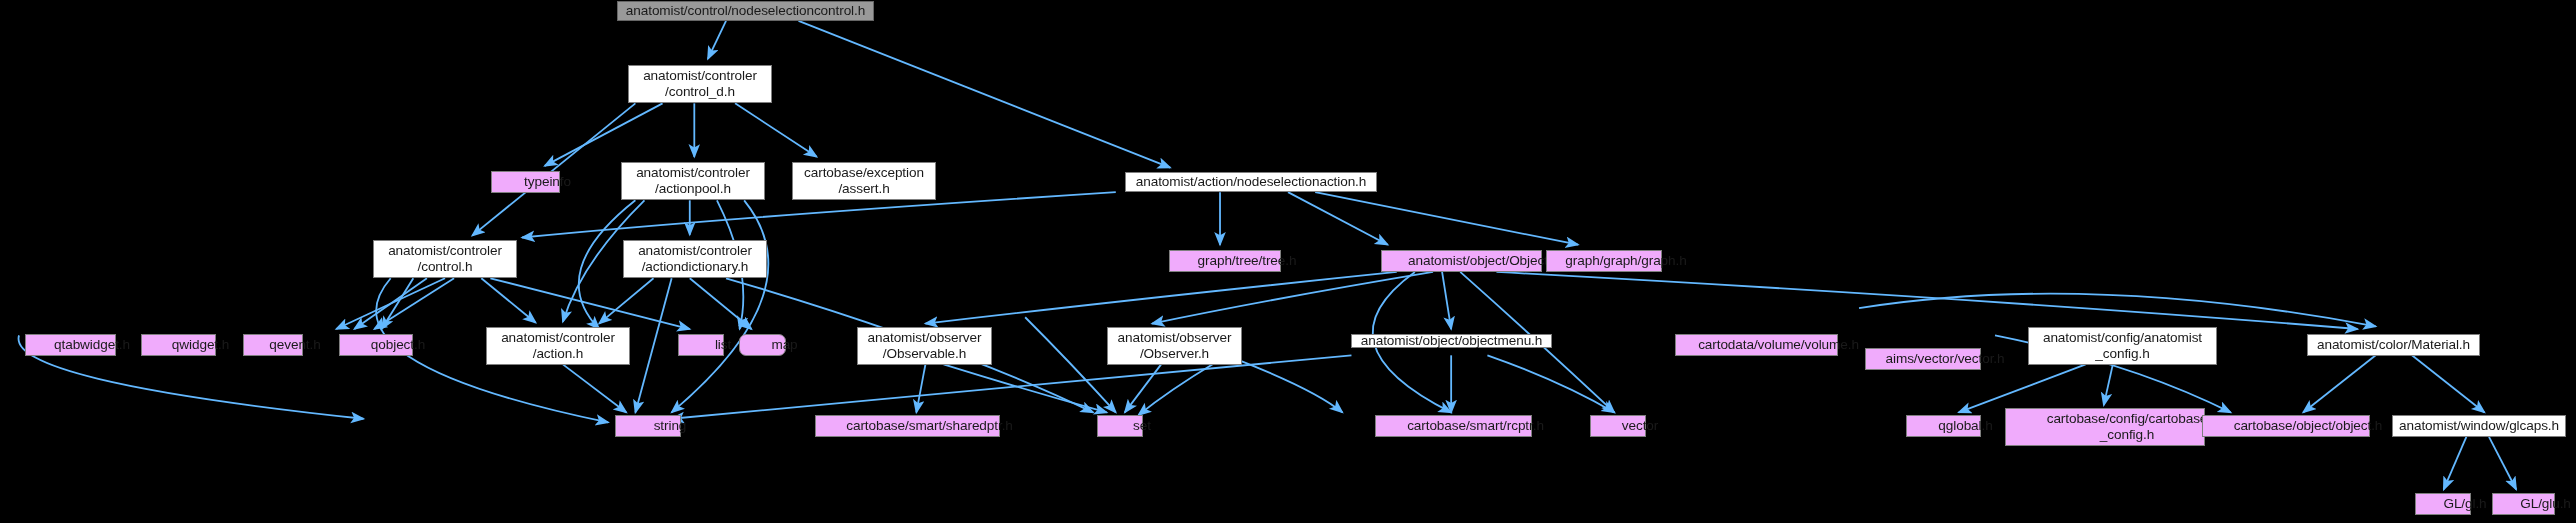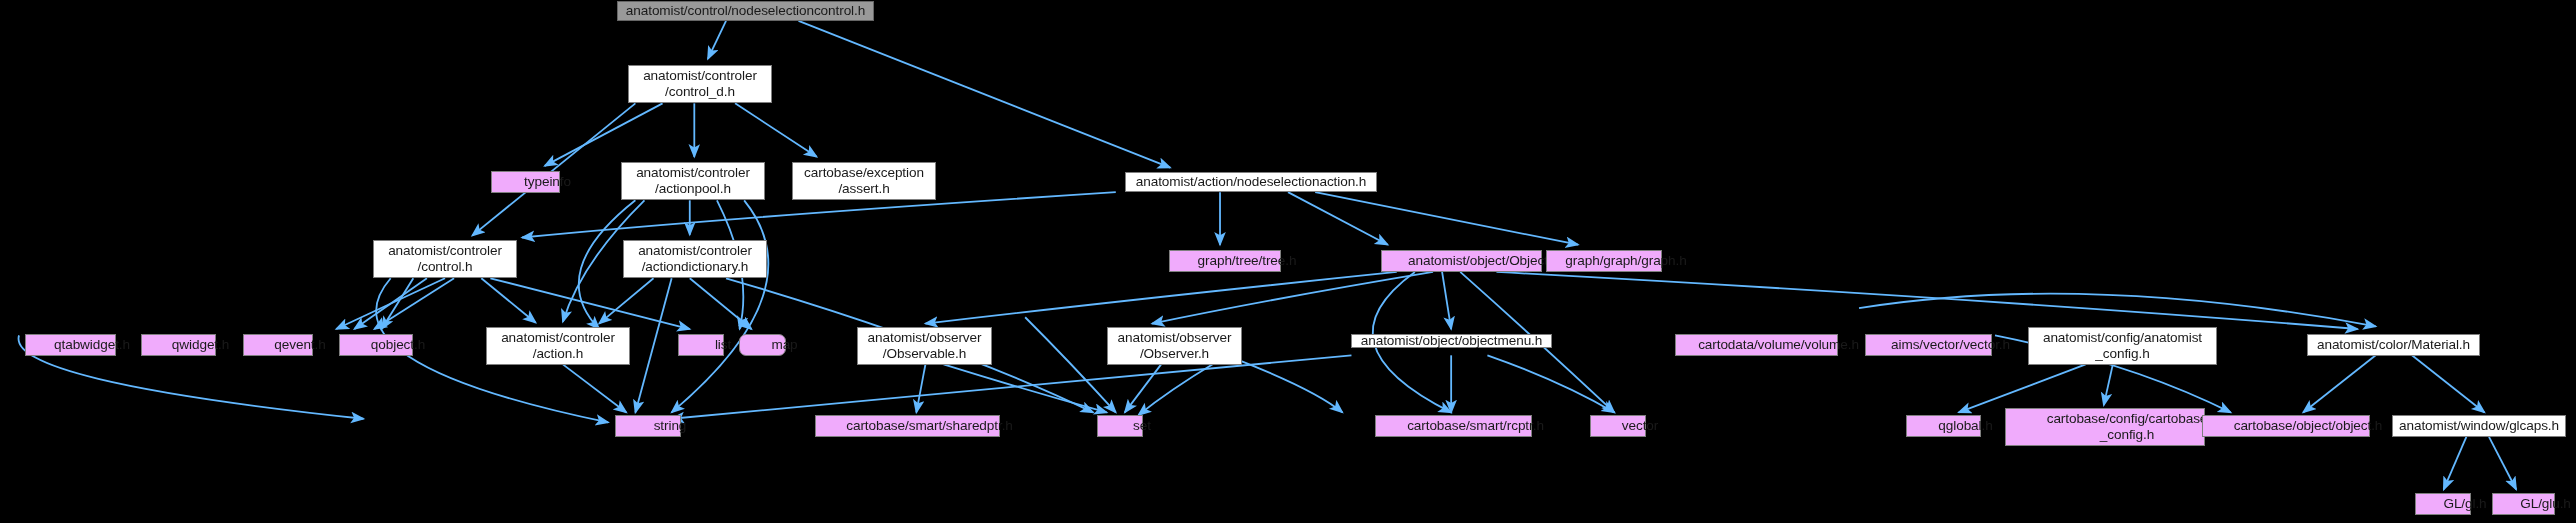--- a/index.html
+++ b/index.html
@@ -123,33 +123,33 @@
       <div class="node" style="left: 1107px; top: 172px; width: 252px; height: 20px; margin-left: 18px;">anatomist/action/nodeselectionaction.h</div>
       <div class="node" style="left: 373px; top: 240px; width: 144px; height: 38px;">anatomist/controler
 /control.h</div>
       <div class="node" style="left: 623px; top: 240px; width: 144px; height: 38px;">anatomist/controler
 /actiondictionary.h</div>
       <div class="node gray" style="left: 1169px; top: 250px; width: 112px; height: 22px;">graph/tree/tree.h</div>
       <div class="node gray" style="left: 1341px; top: 250px; width: 161px; height: 22px; margin-left: 40px;">anatomist/object/Object.h</div>
       <div class="node gray" style="left: 1546px; top: 250px; width: 116px; height: 22px;">graph/graph/graph.h</div>
       <div class="node gray" style="left: 24.5px; top: 334px; width: 91px; height: 22px;">qtabwidget.h</div>
       <div class="node gray" style="left: 141px; top: 334px; width: 75px; height: 22px;">qwidget.h</div>
-      <div class="node gray" style="left: 243px; top: 334px; width: 70px; height: 22px;">qevent.h</div>
+      <div class="node gray" style="left: 243px; top: 334px; width: 60px; height: 22px;">qevent.h</div>
       <div class="node gray" style="left: 339px; top: 334px; width: 74px; height: 22px;">qobject.h</div>
       <div class="node" style="left: 486px; top: 327px; width: 144px; height: 38px;">anatomist/controler
 /action.h</div>
       <div class="node gray" style="left: 678px; top: 334px; width: 39px; height: 22px;">list</div>
       <div class="node gray" style="left: 739px; top: 334px; width: 47px; height: 22px; border-radius: 7px;">map</div>
       <div class="node" style="left: 857px; top: 327px; width: 135px; height: 38px;">anatomist/observer
 /Observable.h</div>
       <div class="node" style="left: 1107px; top: 327px; width: 135px; height: 38px;">anatomist/observer
 /Observer.h</div>
       <div class="node" style="left: 1351px; top: 334px; width: 201px; height: 14px;">anatomist/object/objectmenu.h</div>
       <div class="node gray" style="left: 1675px; top: 334px; width: 163px; height: 22px;">cartodata/volume/volume.h</div>
-      <div class="node gray" style="left: 1865px; top: 334px; width: 127px; height: 22px;">aims/vector/vector.h</div>
+      <div class="node gray" style="left: 1865px; top: 348px; width: 116px; height: 22px;">aims/vector/vector.h</div>
       <div class="node" style="left: 2028px; top: 327px; width: 189px; height: 38px;">anatomist/config/anatomist
 _config.h</div>
       <div class="node" style="left: 2307px; top: 334px; width: 173px; height: 22px;">anatomist/color/Material.h</div>
       <div class="node gray" style="left: 615px; top: 415px; width: 66px; height: 22px;">string</div>
       <div class="node gray" style="left: 815px; top: 415px; width: 185px; height: 22px;">cartobase/smart/sharedptr.h</div>
       <div class="node gray" style="left: 1097px; top: 415px; width: 38px; height: 22px;">set</div>
       <div class="node gray" style="left: 1375px; top: 415px; width: 157px; height: 22px;">cartobase/smart/rcptr.h</div>
       <div class="node gray" style="left: 1590px; top: 415px; width: 56px; height: 22px;">vector</div>
       <div class="node gray" style="left: 1906px; top: 415px; width: 75px; height: 22px;">qglobal.h</div>
       <div class="node gray" style="left: 2005px; top: 408px; width: 200px; height: 38px;">cartobase/config/cartobase

